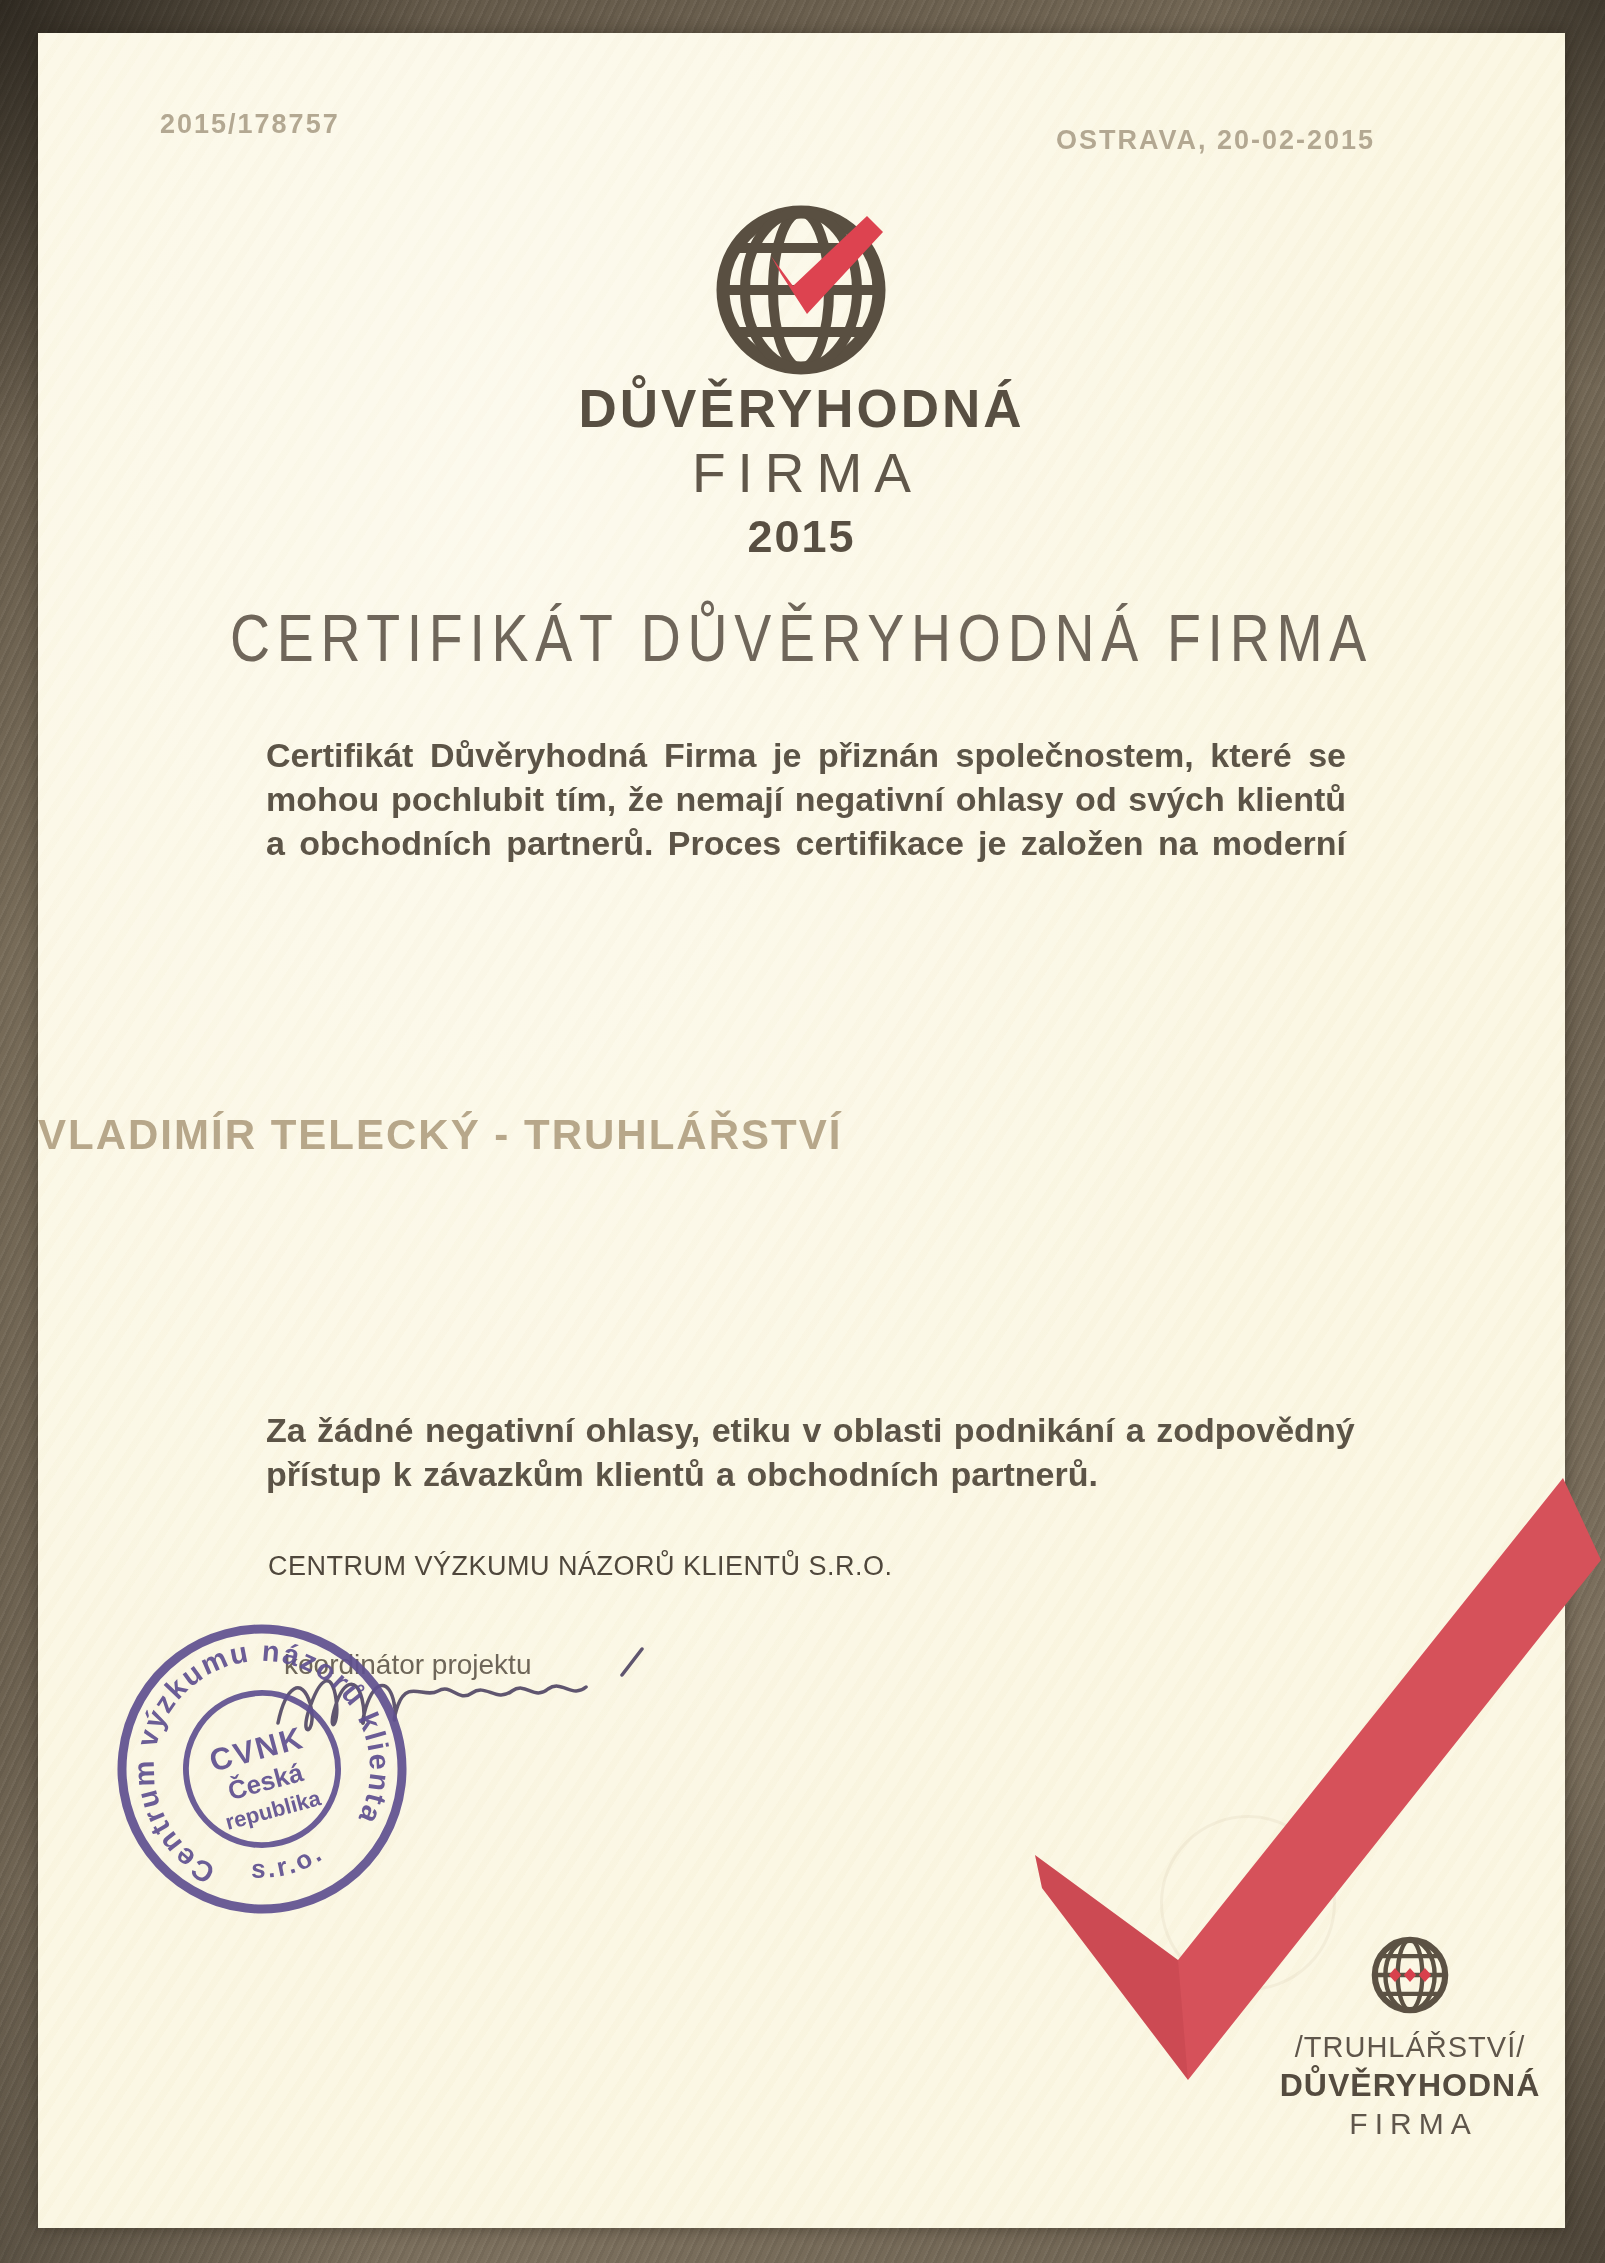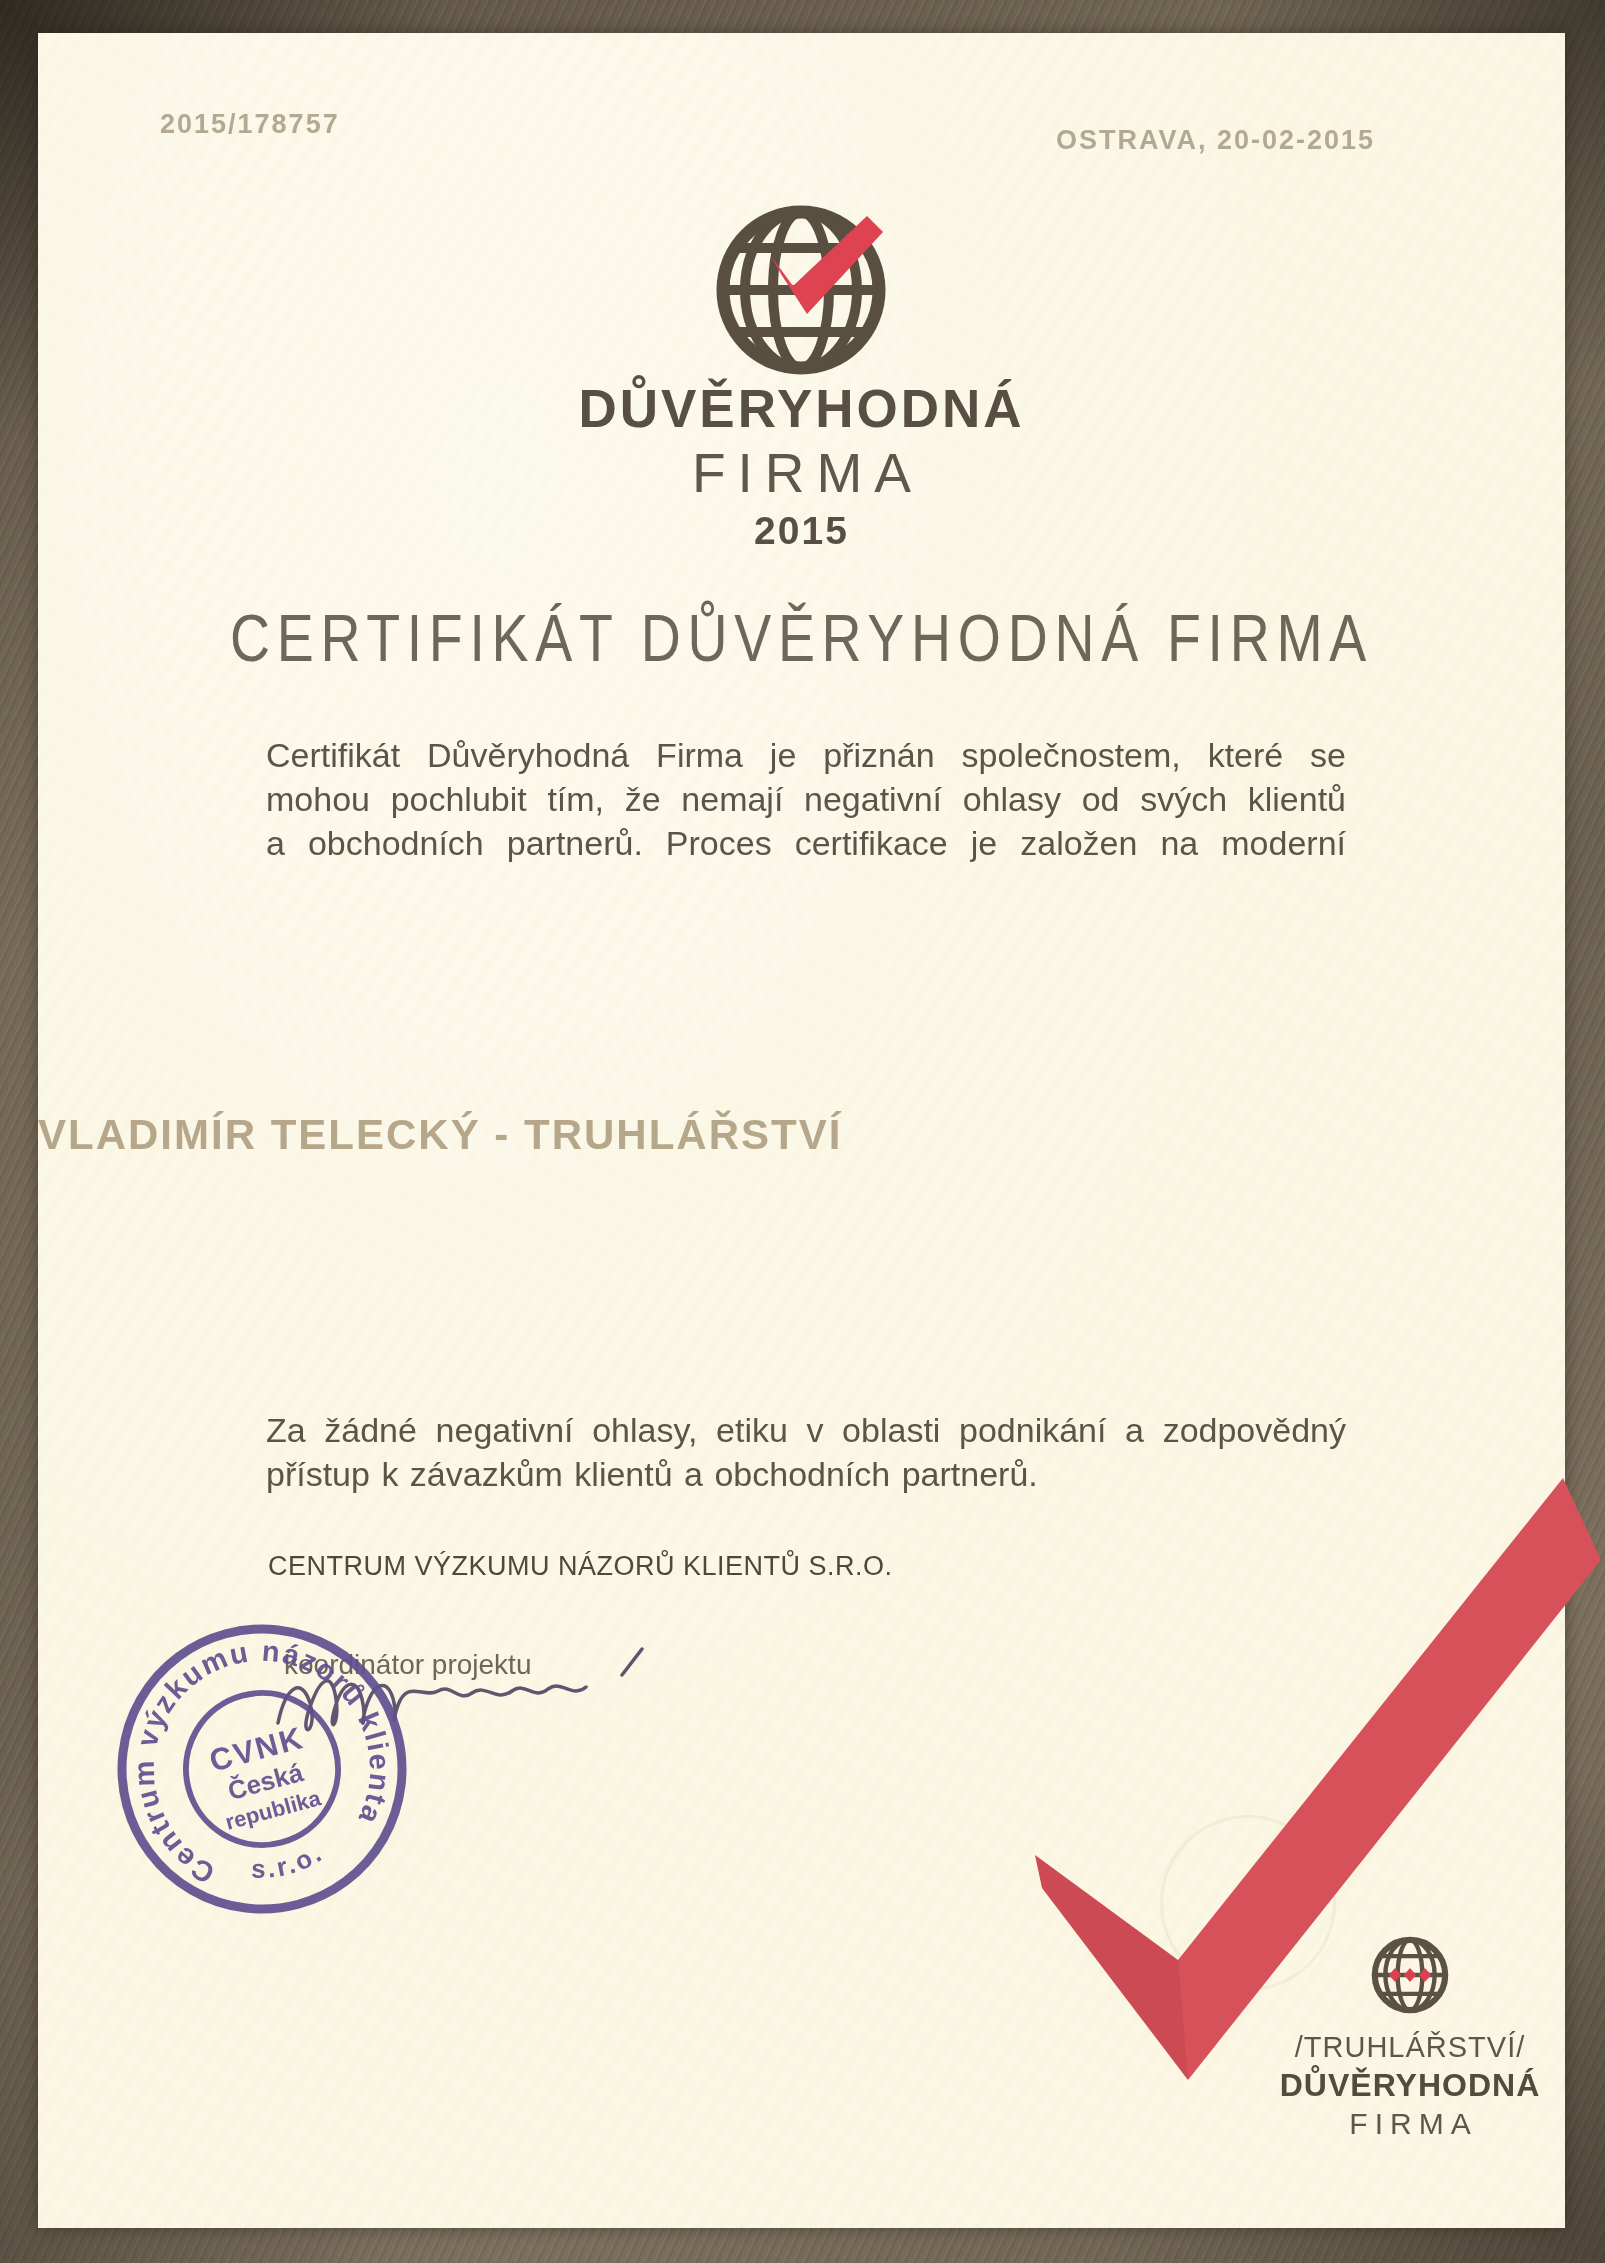--- a/index.html
+++ b/index.html
@@ -37,37 +37,37 @@
     font-size: 27px;
     font-weight: 700;
     letter-spacing: 2px;
     color: #b3a892;
   }
 
   
   .brand { left: 0; top: 346px; width: 100%; text-align: center; }
   .brand-line1 { font-size: 53px; font-weight: 700; letter-spacing: 3px; color: #584f42; line-height: 60px; }
   .brand-line2 { font-size: 55px; font-weight: 400; letter-spacing: 12px; color: #60574a; line-height: 56px; margin-top: 6px; text-indent: 12px; }
-  .brand-year  { font-size: 39px; font-weight: 700; letter-spacing: 2px; color: #584f42; line-height: 42px; margin-top: 9px; }
+  .brand-year  { font-size: 45px; font-weight: 700; letter-spacing: 2px; color: #584f42; line-height: 42px; margin-top: 15px; }
 
   .cert-title {
     left: 0; top: 570px; width: 100%;
     text-align: center;
     font-size: 66px;
     font-weight: 400;
     letter-spacing: 8px;
     color: #6f665a;
     transform: scaleX(.84);
     transform-origin: 50% 50%;
     line-height: 70px;
   }
 
   
   .para { left: 228px; width: 1080px; color: #5c5447; font-size: 34px; line-height: 44px; word-spacing: 2px; }
-  .para .line { text-align: justify; text-align-last: justify; white-space: nowrap; }
+  .para .line { text-align: justify; text-align-last: justify; white-space: nowrap; font-weight: bold; }
   .para .line.last { text-align-last: left; white-space: normal; }
   .p1 { top: 700px; }
   .p2 { top: 1375px; }
 
   .awardee {
     left: 0; top: 1078px; width: 100%;
     font-size: 42px;
     font-weight: 700;
     letter-spacing: 2px;
     color: #b7a78a;

